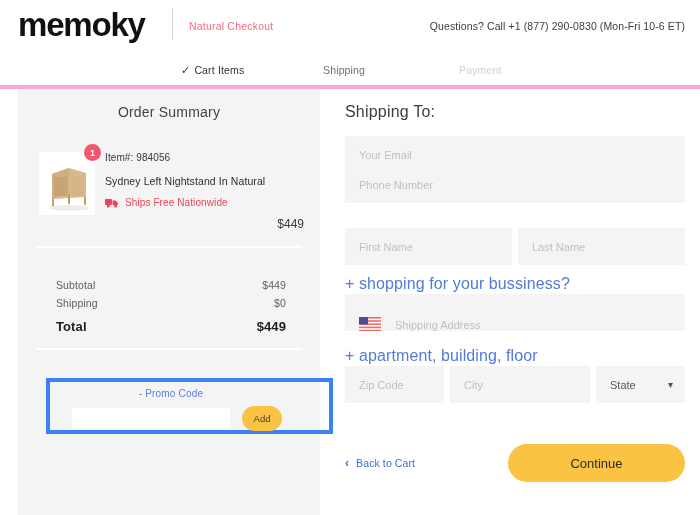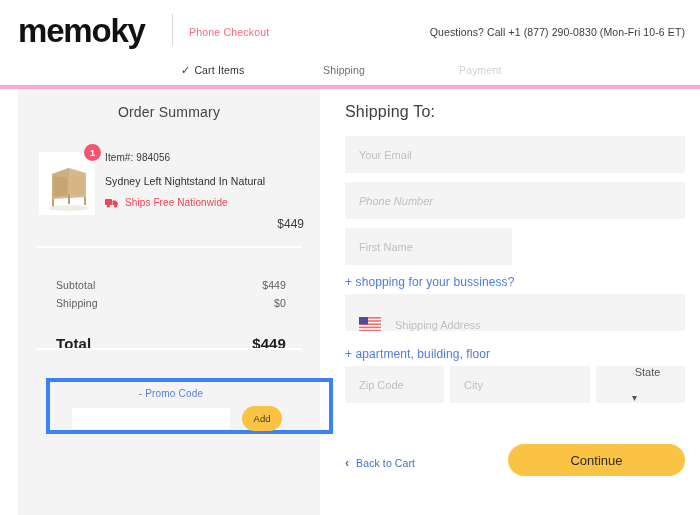--- a/index.html
+++ b/index.html
@@ -6,21 +6,21 @@
   html, body {
     width: 700px; height: 515px;
     background: #ffffff;
     font-family: "Liberation Sans", sans-serif;
     overflow: hidden;
   }
   .page { position: relative; width: 700px; height: 515px; background: #fff; }
 
   
   .header {
-    position: absolute; left: 0; top: 6px; width: 700px; height: 53px;
+    position: absolute; left: 0; top: 0; width: 700px; height: 53px;
     display: flex; align-items: center;
   }
   .logo-wrap { position: absolute; left: 18px; top: 8px; display: flex; align-items: baseline; }
   .logo {
     font-size: 33px; font-weight: bold; letter-spacing: -1.2px;
     color: #111111; line-height: 1; position: relative;
   }
   .logo-divider {
     position: absolute; left: 172px; top: 8px; width: 1px; height: 32px;
     background: #d8d8d8;
@@ -88,21 +88,21 @@
     position: absolute; left: 18px; width: 266px; height: 2px; background: #ffffff;
   }
   .div-1 { top: 157px; }
   .div-2 { top: 259px; }
   .totals { position: absolute; left: 38px; top: 190px; width: 230px; }
   .total-row {
     display: flex; justify-content: space-between; font-size: 10.5px;
     color: #5e5e5e; margin-bottom: 6px; letter-spacing: .1px; align-items: center;
   }
   .total-row.grand {
-    margin-top: 26px; font-weight: bold; color: #1f1f1f; font-size: 15px; gap: 28px;
+    margin-top: 10px; font-weight: bold; color: #1f1f1f; font-size: 13px; gap: 28px;
   }
 
   
   .promo-highlight {
     position: absolute; left: 28px; top: 289px; width: 287px; height: 56px;
     border: 4px solid #3b82f6;
   }
   .promo-label {
     position: absolute; left: 0; top: 6px; width: 242px; text-align: center;
     font-size: 10px; color: #5b7fe0; letter-spacing: .2px;
@@ -121,74 +121,74 @@
   
   .form { position: absolute; left: 345px; top: 89px; width: 340px; }
   .form-title { font-size: 16px; color: #3d3d3d; margin-top: 14px; letter-spacing: .2px; }
   .field {
     background: #f4f4f4; border: none; outline: none; height: 37px;
     font-family: "Liberation Sans", sans-serif; font-size: 11px;
     color: #3a3a3a; padding: 0 14px; width: 100%;
   }
   .field::placeholder { color: #bfbfbf; }
   .f-email { position: absolute; left: 0; top: 47px; width: 340px; }
-  .f-phone { position: absolute; left: 0; top: 93px; width: 340px; font-style: italic; }
+  .f-phone { position: absolute; left: 0; top: 77px; width: 340px; }
   .f-first { position: absolute; left: 0; top: 139px; width: 167px; }
   .f-last  { position: absolute; left: 173px; top: 139px; width: 167px; }
   .link-add {
-    position: absolute; font-size: 12px; color: #4f7bdb; letter-spacing: .1px;
+    position: absolute; font-size: 16px; color: #4f7bdb; letter-spacing: .1px;
     cursor: pointer;
   }
   .l-business { left: 0; top: 186px; }
   .l-apartment { left: 0; top: 258px; }
   .addr-wrap {
     position: absolute; left: 0; top: 205px; width: 340px; height: 37px;
     background: #f4f4f4; display: flex; align-items: flex-end;
   }
   .flag { margin-left: 14px; width: 22px; height: 14px; flex: none; }
   .addr-input {
     background: transparent; border: none; outline: none; flex: 1;
     font-family: "Liberation Sans", sans-serif; font-size: 11px;
     color: #3a3a3a; padding: 0 0 0 14px;
   }
   .addr-input::placeholder { color: #bfbfbf; }
   .f-zip  { position: absolute; left: 0; top: 277px; width: 99px; }
   .f-city { position: absolute; left: 105px; top: 277px; width: 140px; }
   .state-wrap {
     position: absolute; left: 251px; top: 277px; width: 89px; height: 37px;
-    background: #f4f4f4; display: flex; align-items: center; flex-direction: column;
+    background: #f4f4f4; display: flex; align-items: center;
   }
   .state-label {
     font-size: 11px; color: #555555; margin-left: 14px; flex: 1;
   }
   .chev { margin-right: 12px; color: #555; font-size: 10px; line-height: 1; }
 
   .back-cart {
     position: absolute; left: 0; top: 367px; display: flex; align-items: center;
     font-size: 10.5px; color: #3f6fd8; cursor: pointer; letter-spacing: .1px;
   }
   .back-cart .arrow { font-size: 12px; margin-right: 7px; font-weight: bold; }
   .continue {
-    position: absolute; left: 163px; top: 355px; width: 177px; height: 32px;
+    position: absolute; left: 163px; top: 355px; width: 177px; height: 38px;
     border-radius: 19px; background: #FBC343; border: none; cursor: pointer;
     font-family: "Liberation Sans", sans-serif; font-size: 13px; color: #2b2b2b;
   }
 </style>
 </head>
 <body>
 
 <div class="page">
 
   <div class="header">
     <div class="logo-wrap">
       <div class="logo">memoky</div>
       <div class="dot"></div>
     </div>
     <div class="logo-divider"></div>
-    <div class="secure-checkout">Phone Checkout</div>
+    <div class="secure-checkout">Natural Checkout</div>
     <div class="questions">Questions? Call +1 (877) 290-0830 (Mon-Fri 10-6 ET)</div>
   </div>
 
   <div class="tabs">
     <div class="tab tab-cart">
       <span class="check">✓</span><span>Cart Items</span>
     </div>
     <div class="tab tab-ship">Shipping</div>
     <div class="tab tab-pay">Payment</div>
   </div>
@@ -248,20 +248,21 @@
       <button class="promo-add">Add</button>
     </div>
   </div>
 
   <div class="form">
     <div class="form-title">Shipping To:</div>
 
     <input class="field f-email" type="text" placeholder="Your Email" style="">
     <input class="field f-phone" type="text" placeholder="Phone Number" style="">
     <input class="field f-first" type="text" placeholder="First Name" style="">
+    <input class="field f-last" type="text" placeholder="Last Name" style="">
 
     <div class="link-add l-business">+ shopping for your bussiness?</div>
 
     <div class="addr-wrap">
       <svg class="flag" viewBox="0 0 22 14">
         <rect width="22" height="14" fill="#ffffff"></rect>
         <g fill="#F26A6A">
           <rect y="0" width="22" height="1.6"></rect>
           <rect y="3.2" width="22" height="1.6"></rect>
           <rect y="6.4" width="22" height="1.6"></rect>

